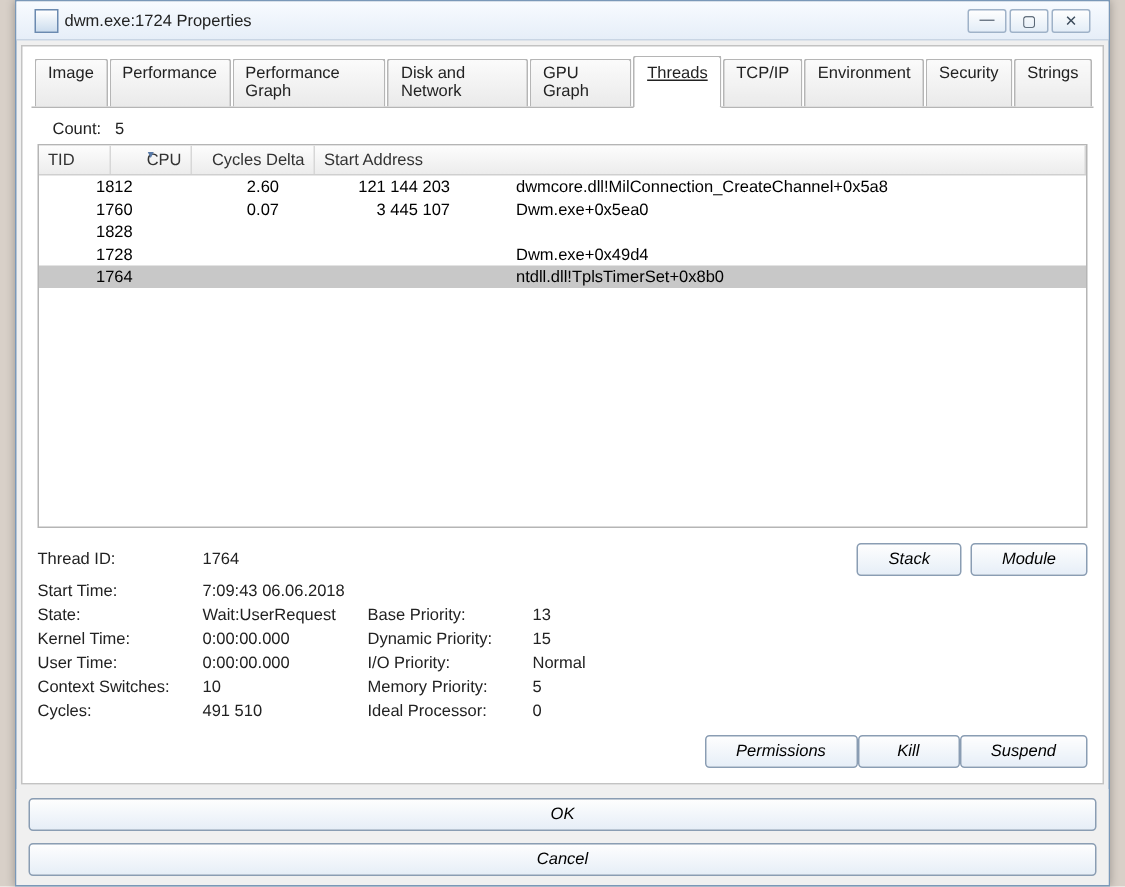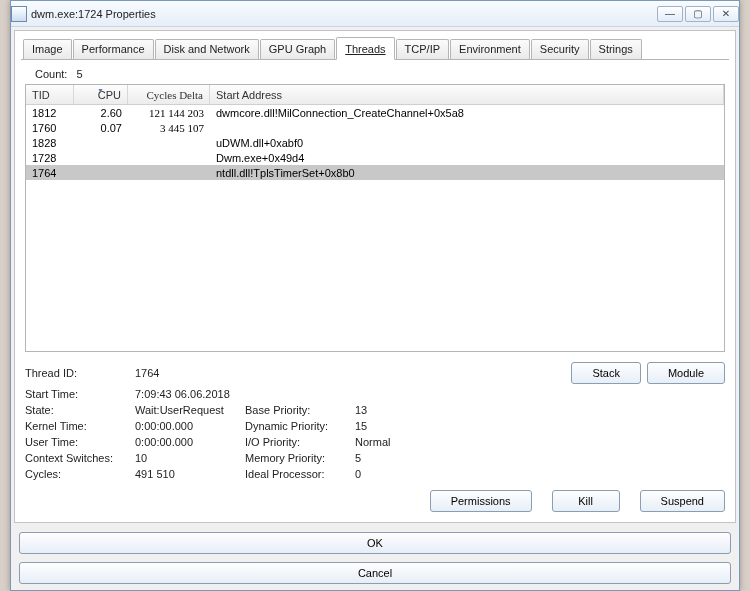--- a/index.html
+++ b/index.html
@@ -21,21 +21,21 @@
     box-shadow: 0 0 6px rgba(0,0,0,.3);
     display: flex;
     flex-direction: column;
   }
   .titlebar {
     height: 26px;
     background: linear-gradient(#f8fbff, #e6eef8);
     border-bottom: 1px solid #c9d5e4;
     display: flex;
     align-items: center;
-    padding: 0 0;
+    padding: 0 12px;
   }
   .titlebar .icon {
     width: 16px; height: 16px;
     margin-right: 4px;
     border: 1px solid #6b8ab0;
     background: linear-gradient(#fff,#cde);
   }
   .titlebar .title { flex: 1; color: #222; }
   .winbtns { display: flex; gap: 2px; }
   .winbtn {
@@ -132,25 +132,26 @@
     align-items: center;
     font-size: 11px;
   }
   .lv-row.selected {
     background: #c8c8c8;
   }
   .lv-cell {
     padding: 0 6px;
     white-space: nowrap;
     overflow: hidden;
+    margin-left: 32px;
   }
   .lv-cell.num { text-align: right; }
   .c-tid  { width: 48px; }
   .c-cpu  { width: 54px; }
-  .c-cyc  { width: 82px; font-family: Liberation Serif, serif; }
+  .c-cyc  { width: 82px; }
   .c-addr { flex: 1; }
 
   .details {
     margin-top: 10px;
     display: grid;
     grid-template-columns: 110px 110px 110px 80px 1fr auto;
     row-gap: 4px;
     font-size: 11px;
     align-items: center;
   }
@@ -160,25 +161,26 @@
   .btn {
     min-width: 68px;
     height: 22px;
     border: 1px solid #8a9db3;
     border-radius: 3px;
     background: linear-gradient(#fefefe,#e6eef7);
     font-family: inherit;
     font-size: 11px;
     cursor: pointer;
     padding: 0 20px;
+    font-style: italic;
   }
   .actionrow {
     display: flex;
     justify-content: flex-end;
-    gap: 20px;
+    gap: 0;
     margin-top: 10px;
   }
   .footer {
     display: flex;
     justify-content: flex-end;
     gap: 8px;
     padding: 6px 8px 6px 8px;
     background: #f0f0f0;
     flex-direction: column;
   }
@@ -197,20 +199,21 @@
       <div class="winbtn">▢</div>
       <div class="winbtn">✕</div>
     </div>
   </div>
 
   <div class="client">
 
     <div class="tabs" id="tabstrip">
         <div class="tab">Image</div>
         <div class="tab">Performance</div>
+        <div class="tab">Performance Graph</div>
         <div class="tab">Disk and Network</div>
         <div class="tab">GPU Graph</div>
         <div class="tab active">Threads</div>
         <div class="tab">TCP/IP</div>
         <div class="tab">Environment</div>
         <div class="tab">Security</div>
         <div class="tab">Strings</div>
       </div>
 
     <div class="tabpage">
@@ -240,26 +243,26 @@
             <div class="lv-row">
               <div class="lv-cell c-tid">1812</div>
               <div class="lv-cell c-cpu num">2.60</div>
               <div class="lv-cell c-cyc num">121 144 203</div>
               <div class="lv-cell c-addr">dwmcore.dll!MilConnection_CreateChannel+0x5a8</div>
             </div>
             <div class="lv-row">
               <div class="lv-cell c-tid">1760</div>
               <div class="lv-cell c-cpu num">0.07</div>
               <div class="lv-cell c-cyc num">3 445 107</div>
+              <div class="lv-cell c-addr">Dwm.exe+0x5ea0</div>
             </div>
             <div class="lv-row">
               <div class="lv-cell c-tid">1828</div>
               <div class="lv-cell c-cpu num"></div>
               <div class="lv-cell c-cyc num"></div>
-              <div class="lv-cell c-addr">uDWM.dll+0xabf0</div>
             </div>
             <div class="lv-row">
               <div class="lv-cell c-tid">1728</div>
               <div class="lv-cell c-cpu num"></div>
               <div class="lv-cell c-cyc num"></div>
               <div class="lv-cell c-addr">Dwm.exe+0x49d4</div>
             </div>
             <div class="lv-row selected">
               <div class="lv-cell c-tid">1764</div>
               <div class="lv-cell c-cpu num"></div>

